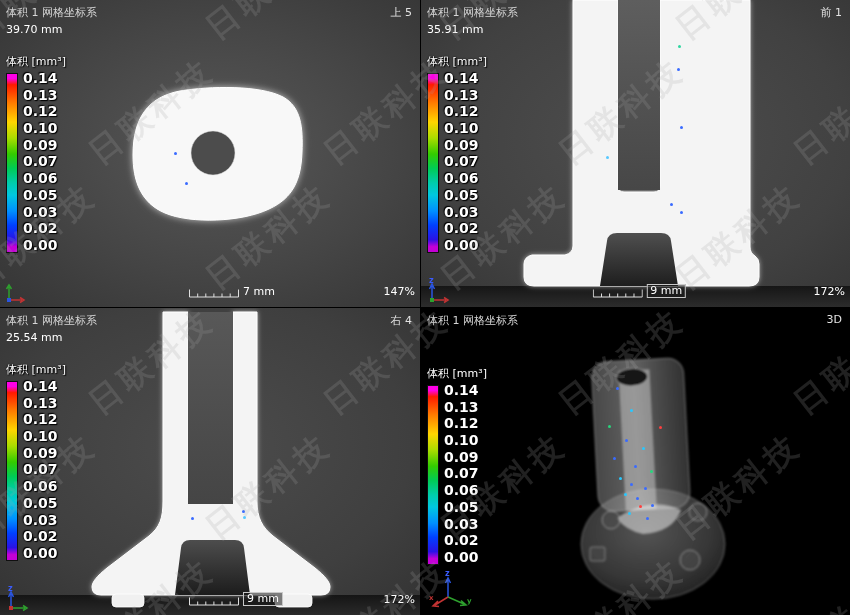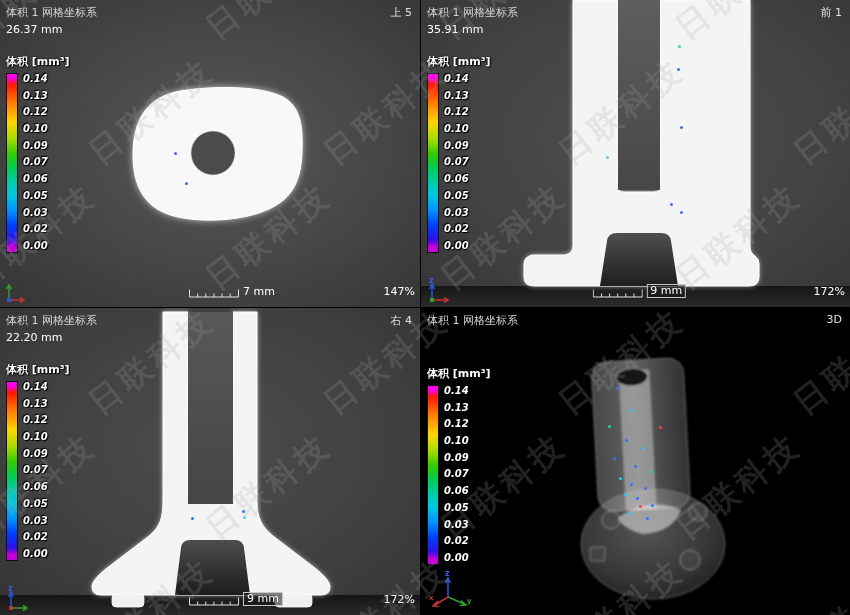--- a/index.html
+++ b/index.html
@@ -9,26 +9,26 @@
   .q-top  {left:0;  top:0;  width:420px;height:307px;}
   .q-front{left:421px;top:0;width:429px;height:307px;}
   .q-right{left:0;  top:308px;width:420px;height:307px;}
   .q-3d   {left:421px;top:308px;width:429px;height:307px;background:#000;}
   .scene{position:absolute;left:0;top:0;}
   .vp-title{position:absolute;left:6px;top:5px;font-size:11px;color:#d6d6d6;z-index:20;white-space:nowrap;}
   .vp-measure{position:absolute;left:6px;top:23px;font-size:11px;color:#fff;z-index:20;}
   .vp-viewlabel{position:absolute;right:8px;top:5px;font-size:11px;color:#e3e3e3;z-index:20;white-space:nowrap;}
   .legend{position:absolute;left:6px;top:54px;z-index:20;}
   .q-3d .legend{top:58px;}
-  .legend-title{font-size:11px;font-weight:bold;color:#fff;text-shadow:1px 1px 1px #000,0 0 2px #000;margin-bottom:4px;white-space:nowrap;}
+  .legend-title{font-size:11px;font-weight:normal;color:#fff;text-shadow:1px 1px 1px #000,0 0 2px #000;margin-bottom:4px;white-space:nowrap;}
   .legend-body{display:flex;gap:5px;}
   .legend-bar{width:10px;height:178px;border:1px solid #101010;}
   .legend-labels{display:flex;flex-direction:column;justify-content:space-between;height:178px;}
-  .legend-value{font-size:10px;line-height:11px;font-weight:bold;color:#fff;
-    text-shadow:1px 1px 1px #000,-1px -1px 1px #000,0 0 2px #000;font-style:italic;}
+  .legend-value{font-size:14px;line-height:11px;font-weight:bold;color:#fff;
+    text-shadow:1px 1px 1px #000,-1px -1px 1px #000,0 0 2px #000;}
   .scalebar{position:absolute;bottom:9px;display:flex;align-items:flex-end;gap:4px;z-index:20;}
   .q-top .scalebar,.q-right .scalebar{left:189px;justify-content:flex-end;}
   .q-front .scalebar{left:50%;transform:translateX(-46%);}
   .scale-text{font-size:11px;color:#fff;line-height:12px;}
   .scale-text.boxed{border:1px solid #c8c8c8;background:rgba(25,25,25,.55);padding:0 3px;}
   .zoom-pct{position:absolute;right:5px;bottom:9px;font-size:11px;color:#fff;z-index:20;}
   .axis-icon{position:absolute;left:3px;bottom:3px;z-index:20;}
   .dots{position:absolute;inset:0;z-index:15;pointer-events:none;}
   .dot{position:absolute;width:3px;height:3px;margin:-1px 0 0 -1px;border-radius:50%;}
   .watermark-layer{position:absolute;inset:0;z-index:40;pointer-events:none;overflow:hidden;}
@@ -56,21 +56,21 @@
       <path filter="url(#glow1)" d="M 133,155 C 133,118 148,97 180,91 C 210,86 260,85 283,97 C 301,107 303,127 302,152
            C 301,180 293,198 269,209 C 242,222 191,224 165,213 C 141,203 133,181 133,155 Z" fill="#f8f8f8" stroke="#ffffff" stroke-width="1"></path>
       <circle cx="213" cy="153" r="22" fill="#4c4c4c"></circle>
       <circle cx="213" cy="153" r="22" fill="none" stroke="#dddddd" stroke-width="1" opacity="0.5"></circle>
     </svg>
     <div class="dots">
         <span class="dot" style="left: 175px; top: 153px; background: rgb(58, 107, 255);"></span>
         <span class="dot" style="left: 186px; top: 183px; background: rgb(58, 107, 255);"></span>
       </div>
     <div class="vp-title">体积 1 网格坐标系</div>
-    <div class="vp-measure">26.37 mm</div>
+    <div class="vp-measure">39.70 mm</div>
     <div class="vp-viewlabel">上 5</div>
     <div class="legend">
       <div class="legend-title">体积 [mm³]</div>
       <div class="legend-body">
         <div class="legend-bar" style="background: linear-gradient(rgb(255, 0, 230) 0%, rgb(255, 0, 230) 2.5%, rgb(255, 26, 0) 6%, rgb(255, 122, 0) 16%, rgb(255, 213, 0) 27%, rgb(170, 221, 0) 36%, rgb(51, 204, 0) 45%, rgb(0, 204, 85) 53%, rgb(0, 204, 170) 61%, rgb(0, 200, 224) 68%, rgb(0, 144, 255) 77%, rgb(0, 64, 255) 85%, rgb(42, 18, 230) 93%, rgb(196, 0, 214) 97%, rgb(196, 0, 214) 100%);"></div>
         <div class="legend-labels">
             <span class="legend-value">0.14</span>
             <span class="legend-value">0.13</span>
             <span class="legend-value">0.12</span>
             <span class="legend-value">0.10</span>
@@ -208,21 +208,21 @@
       <path d="M 175,287 L 181,240 Q 182,232 190,232 L 235,232 Q 243,232 244,240 L 250,287 Z" fill="url(#arch3)"></path>
       <rect x="112" y="286" width="32" height="13" rx="4" fill="#f0f0f0" stroke="#ffffff" stroke-width="0.8"></rect>
       <rect x="275" y="286" width="37" height="13" rx="4" fill="#f0f0f0" stroke="#ffffff" stroke-width="0.8"></rect>
     </svg>
     <div class="dots">
         <span class="dot" style="left: 192px; top: 210px; background: rgb(58, 107, 255);"></span>
         <span class="dot" style="left: 243px; top: 203px; background: rgb(58, 107, 255);"></span>
         <span class="dot" style="left: 244px; top: 209px; background: rgb(87, 200, 255);"></span>
       </div>
     <div class="vp-title">体积 1 网格坐标系</div>
-    <div class="vp-measure">22.20 mm</div>
+    <div class="vp-measure">25.54 mm</div>
     <div class="vp-viewlabel">右 4</div>
     <div class="legend">
       <div class="legend-title">体积 [mm³]</div>
       <div class="legend-body">
         <div class="legend-bar" style="background: linear-gradient(rgb(255, 0, 230) 0%, rgb(255, 0, 230) 2.5%, rgb(255, 26, 0) 6%, rgb(255, 122, 0) 16%, rgb(255, 213, 0) 27%, rgb(170, 221, 0) 36%, rgb(51, 204, 0) 45%, rgb(0, 204, 85) 53%, rgb(0, 204, 170) 61%, rgb(0, 200, 224) 68%, rgb(0, 144, 255) 77%, rgb(0, 64, 255) 85%, rgb(42, 18, 230) 93%, rgb(196, 0, 214) 97%, rgb(196, 0, 214) 100%);"></div>
         <div class="legend-labels">
             <span class="legend-value">0.14</span>
             <span class="legend-value">0.13</span>
             <span class="legend-value">0.12</span>
             <span class="legend-value">0.10</span>

